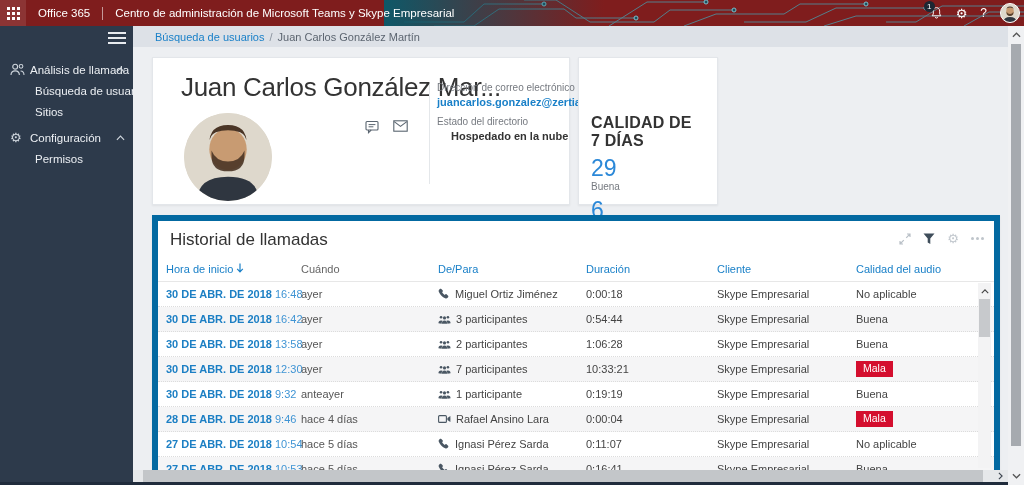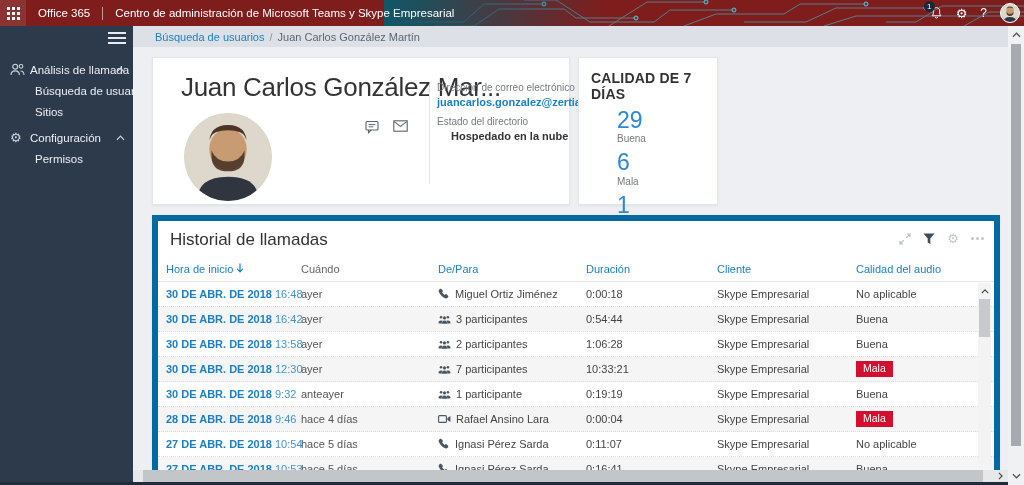--- a/index.html
+++ b/index.html
@@ -65,22 +65,22 @@
   .contact-icons { position:absolute; left:212px; top:62px; display:flex; gap:14px; color:#5a6570; }
   .contact-icons span { cursor:pointer; display:flex; }
   .ucard-divider { position:absolute; left:276px; top:26px; width:1px; height:100px; background:#e4e7ea; }
   .user-details { position:absolute; left:284px; top:24px; font-size:10px; color:#767a80; }
   .ud-label { margin-top:0; }
   .ud-email { display:block; color:#1a80c8; font-size:11px; font-weight:bold; margin-top:3px; cursor:pointer; text-decoration:none; }
   .ud-value { color:#333; font-size:11px; font-weight:bold; margin-top:3px;padding-left:14px; }
   .ud-gap { height:8px; }
 
   .stat-card { position:relative; width:140px; height:148px; padding:12px 12px; }
-  .stat-title { font-size:14px; font-weight:bold; color:#333; letter-spacing:.2px; }
-  .stat { margin-top:6px;margin-left:26px; }
+  .stat-title { font-size:16px; font-weight:bold; color:#333; letter-spacing:.2px;margin-top:44px; }
+  .stat { margin-top:6px; }
   .stat-value { font-size:23px; color:#2b88d8; line-height:1.1; }
   .stat-label { font-size:10px; color:#767a80; margin-top:0px; }
 
   
   .panel { position:absolute; left:19px; top:168px; width:848px; height:262px; background:#fff;
            border:6px solid #0369a1; box-shadow:0 1px 2px rgba(0,0,0,.06); }
   .panel-head { position:relative; height:35px; }
   .panel-title { position:absolute; left:12px; top:9px; font-size:17px; font-weight:400; color:#333; }
   .panel-tools { position:absolute; right:10px; top:11px; display:flex; align-items:center; gap:12px; }
   .tool { cursor:pointer; display:flex; align-items:center; }

